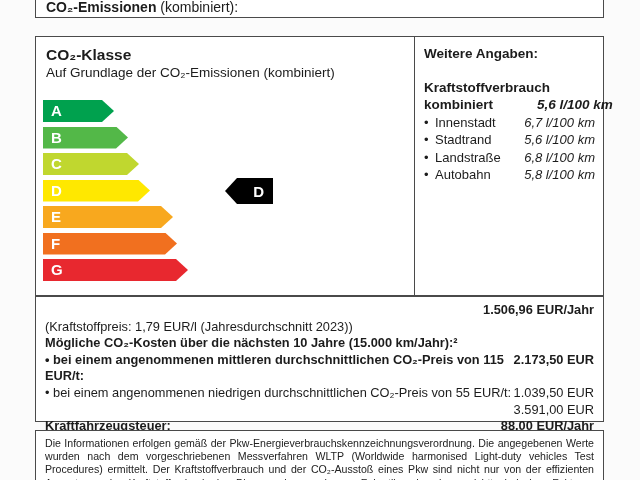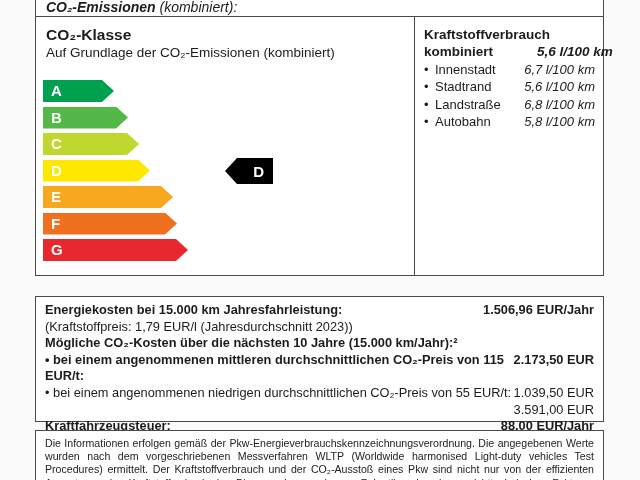--- a/index.html
+++ b/index.html
@@ -14,26 +14,26 @@
   .box {
     position: absolute;
     left: 35px; width: 569px;
     background: #ffffff;
     border: 1.5px solid #4a4a4a;
     box-sizing: border-box;
   }
 
   
   .box-emissions { top: -26px; height: 44px; display: flex; align-items: flex-end; justify-content: space-between; padding: 0 10px 2px 10px; }
-  .emi-label { font-size: 14px; font-style: italic; }
+  .emi-label { font-size: 14px; }
   .emi-label b { font-weight: bold; }
   .emi-value { font-size: 14px; }
 
   
-  .box-class { top: 16px; height: 260px; }
+  .box-class { top: 36px; height: 260px; }
   .col-left { position: absolute; left: 0; top: 0; width: 378px; height: 100%; box-sizing: border-box; padding: 8px 10px; }
   .col-right { position: absolute; left: 378px; top: 0; width: 189px; height: 100%; box-sizing: border-box; border-left: 1.5px solid #4a4a4a; padding: 9px 8px 0 9px; }
 
   .class-title { font-size: 15.5px; font-weight: bold; line-height: 19px; }
   .class-subtitle { font-size: 13.5px; line-height: 18px; }
 
   .scale { position: absolute; left: 7px; top: 63px; }
   .arrow {
     height: 22px; margin-bottom: 4.5px;
     display: flex; align-items: center;
@@ -104,20 +104,21 @@
             <span class="ltr">G</span>
           </div>
       </div>
 
       <div class="marker" style="background: rgb(0, 0, 0);">
         <span class="ltr">D</span>
       </div>
     </div>
 
     <div class="col-right">
+      <div class="wa-title">Weitere Angaben:</div>
       <div class="wa-fuel">Kraftstoffverbrauch</div>
       <div class="wa-row bold">
         <span>kombiniert</span>
         <span class="val">5,6 l/100 km</span>
       </div>
       <div class="wa-row">
         <span class="bullet">•</span>
         <span>Innenstadt</span>
         <span class="val">6,7 l/100 km</span>
       </div>
@@ -134,21 +135,20 @@
       <div class="wa-row">
         <span class="bullet">•</span>
         <span>Autobahn</span>
         <span class="val">5,8 l/100 km</span>
       </div>
     </div>
   </div>
 
   <div class="box box-costs">
     <div class="cost-row bold">
-      <span>Energiekosten bei 15.000 km Jahresfahrleistung:</span>
       <span class="val">1.506,96 EUR/Jahr</span>
     </div>
     <div class="cost-row">
       <span>(Kraftstoffpreis: 1,79 EUR/l (Jahresdurchschnitt 2023))</span>
       <span class="val"></span>
     </div>
     <div class="cost-row bold">
       <span>Mögliche CO₂-Kosten über die nächsten 10 Jahre (15.000 km/Jahr):²</span>
       <span class="val"></span>
     </div>

